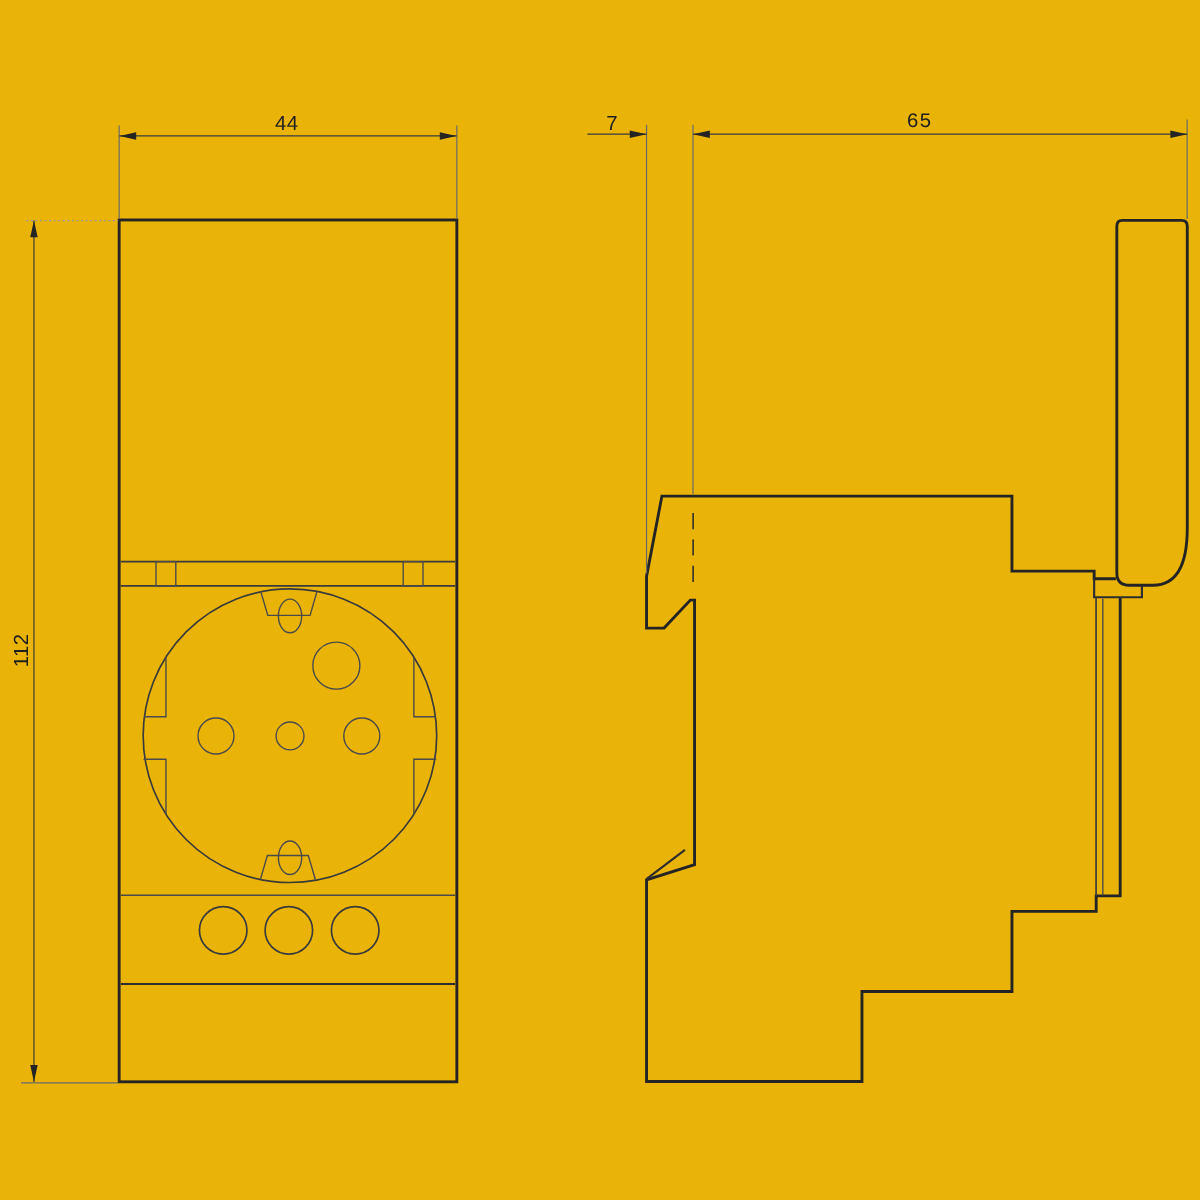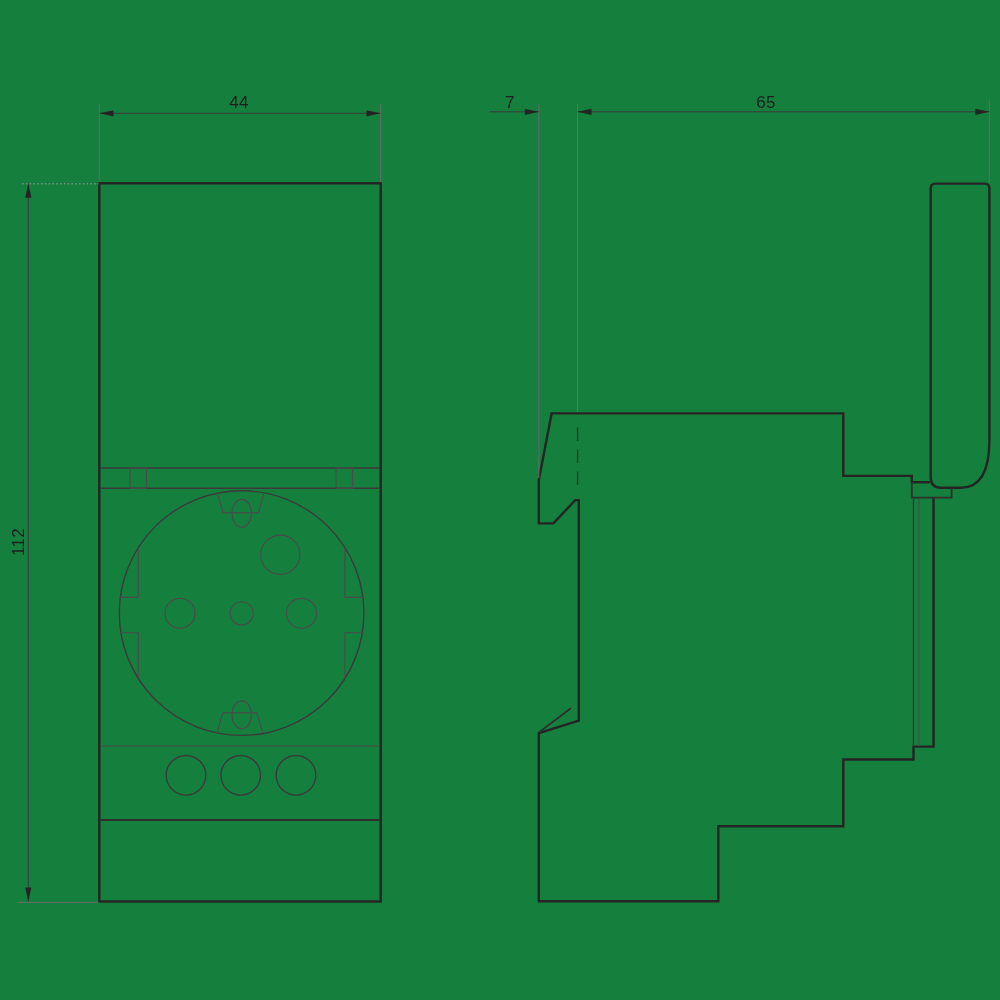--- a/index.html
+++ b/index.html
@@ -4,21 +4,21 @@
 <style>
   html,body{margin:0;padding:0;}
   body{
     width:1000px;height:1000px;
     background:#ffffff;
     font-family:"Liberation Sans", sans-serif;
   }
   .canvas{
     position:relative;
     width:1000px;height:1000px;
-    background:#15803d;
+    background:#eab308;
     overflow:hidden;
   }
   svg{position:absolute;left:0;top:0;}
   svg *{fill:none;}
   .ln-xl{stroke:#242424;stroke-width:2.4;}
   .ln-lg{stroke:#2e2e2e;stroke-width:1.8;}
   .ln-md{stroke:#3a3a3a;stroke-width:1.4;}
   .ln-sm{stroke:#4a4a4a;stroke-width:1.15;}
   .ext{stroke:#6a6a6a;stroke-width:1;}
   .ext-dot{stroke:#9a9a9a;stroke-width:1;stroke-dasharray:1.6 2.2;}
@@ -125,15 +125,15 @@
       <polygon class="arrow" points="989.3,111.8 975.3,108.7 975.3,114.9"></polygon>
     </g>
   </svg>
 
   <div class="dim-label" style="left:239px;top:94px;">44</div>
 
   <div class="dim-label vertical" style="left:18px;top:542px;">112</div>
 
   <div class="dim-label" style="left:510px;top:94px;">7</div>
 
-  <div class="dim-label" style="left:766px;top:94px;">65</div>
+  <div class="dim-label" style="left:766px;top:94px;font-family:Liberation Mono, monospace;">65</div>
 
 </div>
 
 </body></html>

